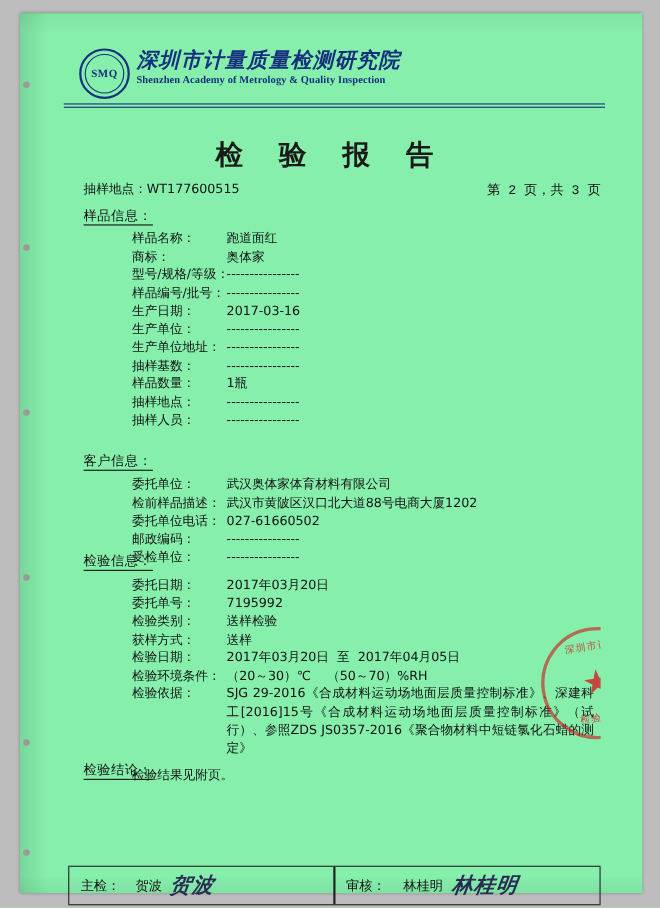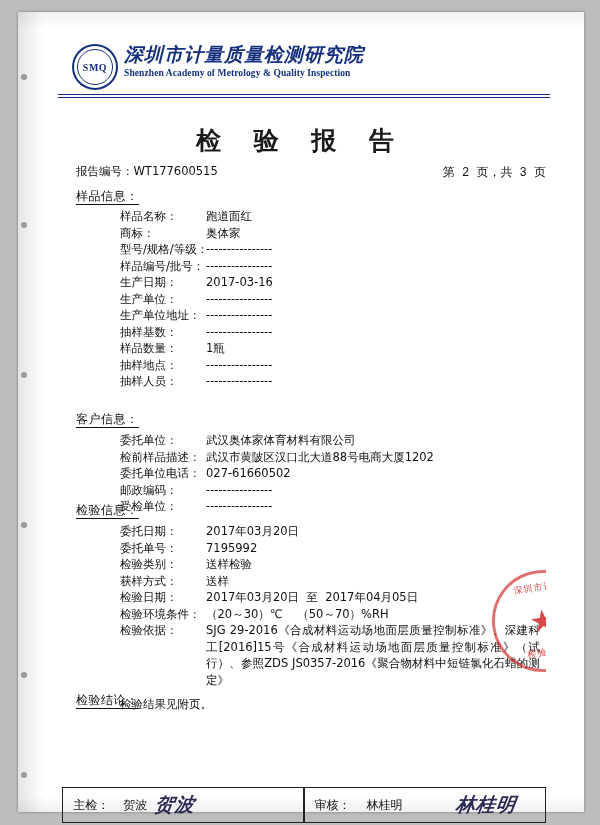--- a/index.html
+++ b/index.html
@@ -6,21 +6,21 @@
   body{
     width:600px;height:825px;
     background:#bdbdbd;
     font-family:"Liberation Serif", serif;
     overflow:hidden;
   }
   .page{
     position:absolute;
     left:18px;top:12px;
     width:566px;height:800px;
-    background:#ffffff;
+    background:#86efac;
     box-shadow:0 0 3px rgba(0,0,0,.35);
   }
   
   .page:before{
     content:"";position:absolute;inset:0;
     background:linear-gradient(90deg, rgba(0,0,0,.10) 0px, rgba(0,0,0,0) 26px),
                linear-gradient(180deg, rgba(0,0,0,.05) 0px, rgba(0,0,0,0) 18px),
                linear-gradient(0deg, rgba(0,0,0,.06) 0px, rgba(0,0,0,0) 16px);
     pointer-events:none;
   }
@@ -165,21 +165,21 @@
         <span>SMQ</span>
     </div>
     <div class="org-cn">深圳市计量质量检测研究院</div>
     <div class="org-en">Shenzhen Academy of Metrology &amp; Quality Inspection</div>
   </div>
   <div class="hdr-rule"></div>
   <div class="hdr-rule2"></div>
 
   <div class="doc-title">检 验 报 告</div>
 
-  <div class="rep-no">报告编号：WT177600515</div>
+  <div class="rep-no">抽样地点：WT177600515</div>
   <div class="page-no">第 2 页，共 3 页</div>
 
   <div class="frame">
 
     <div class="sec-title" style="left:14px;top:4px;">
       <u>样品信息：</u>
     </div>
     <div class="rows" style="left:58px;top:24px;width:420px;">
       <div class="row"><span class="lbl">样品名称：</span><span class="val">跑道面红</span></div>
       <div class="row"><span class="lbl">商标：</span><span class="val">奥体家</span></div>
@@ -241,20 +241,20 @@
       <span class="k">主检：</span>
     </div>
     <div class="sigcell" style="width:180px;">
       <span class="n">贺波</span>
       <span class="hand">贺波</span>
     </div>
     <div class="vline"></div>
     <div class="sigcell" style="width:62px;">
       <span class="k">审核：</span>
     </div>
-    <div class="sigcell" style="flex:1 1 auto;gap:45px;">
+    <div class="sigcell" style="flex:1 1 auto;">
       <span class="n">林桂明</span>
       <span class="hand">林桂明</span>
     </div>
     <div class="vline"></div>
   </div>
 
 </div>
 
 </body></html>

